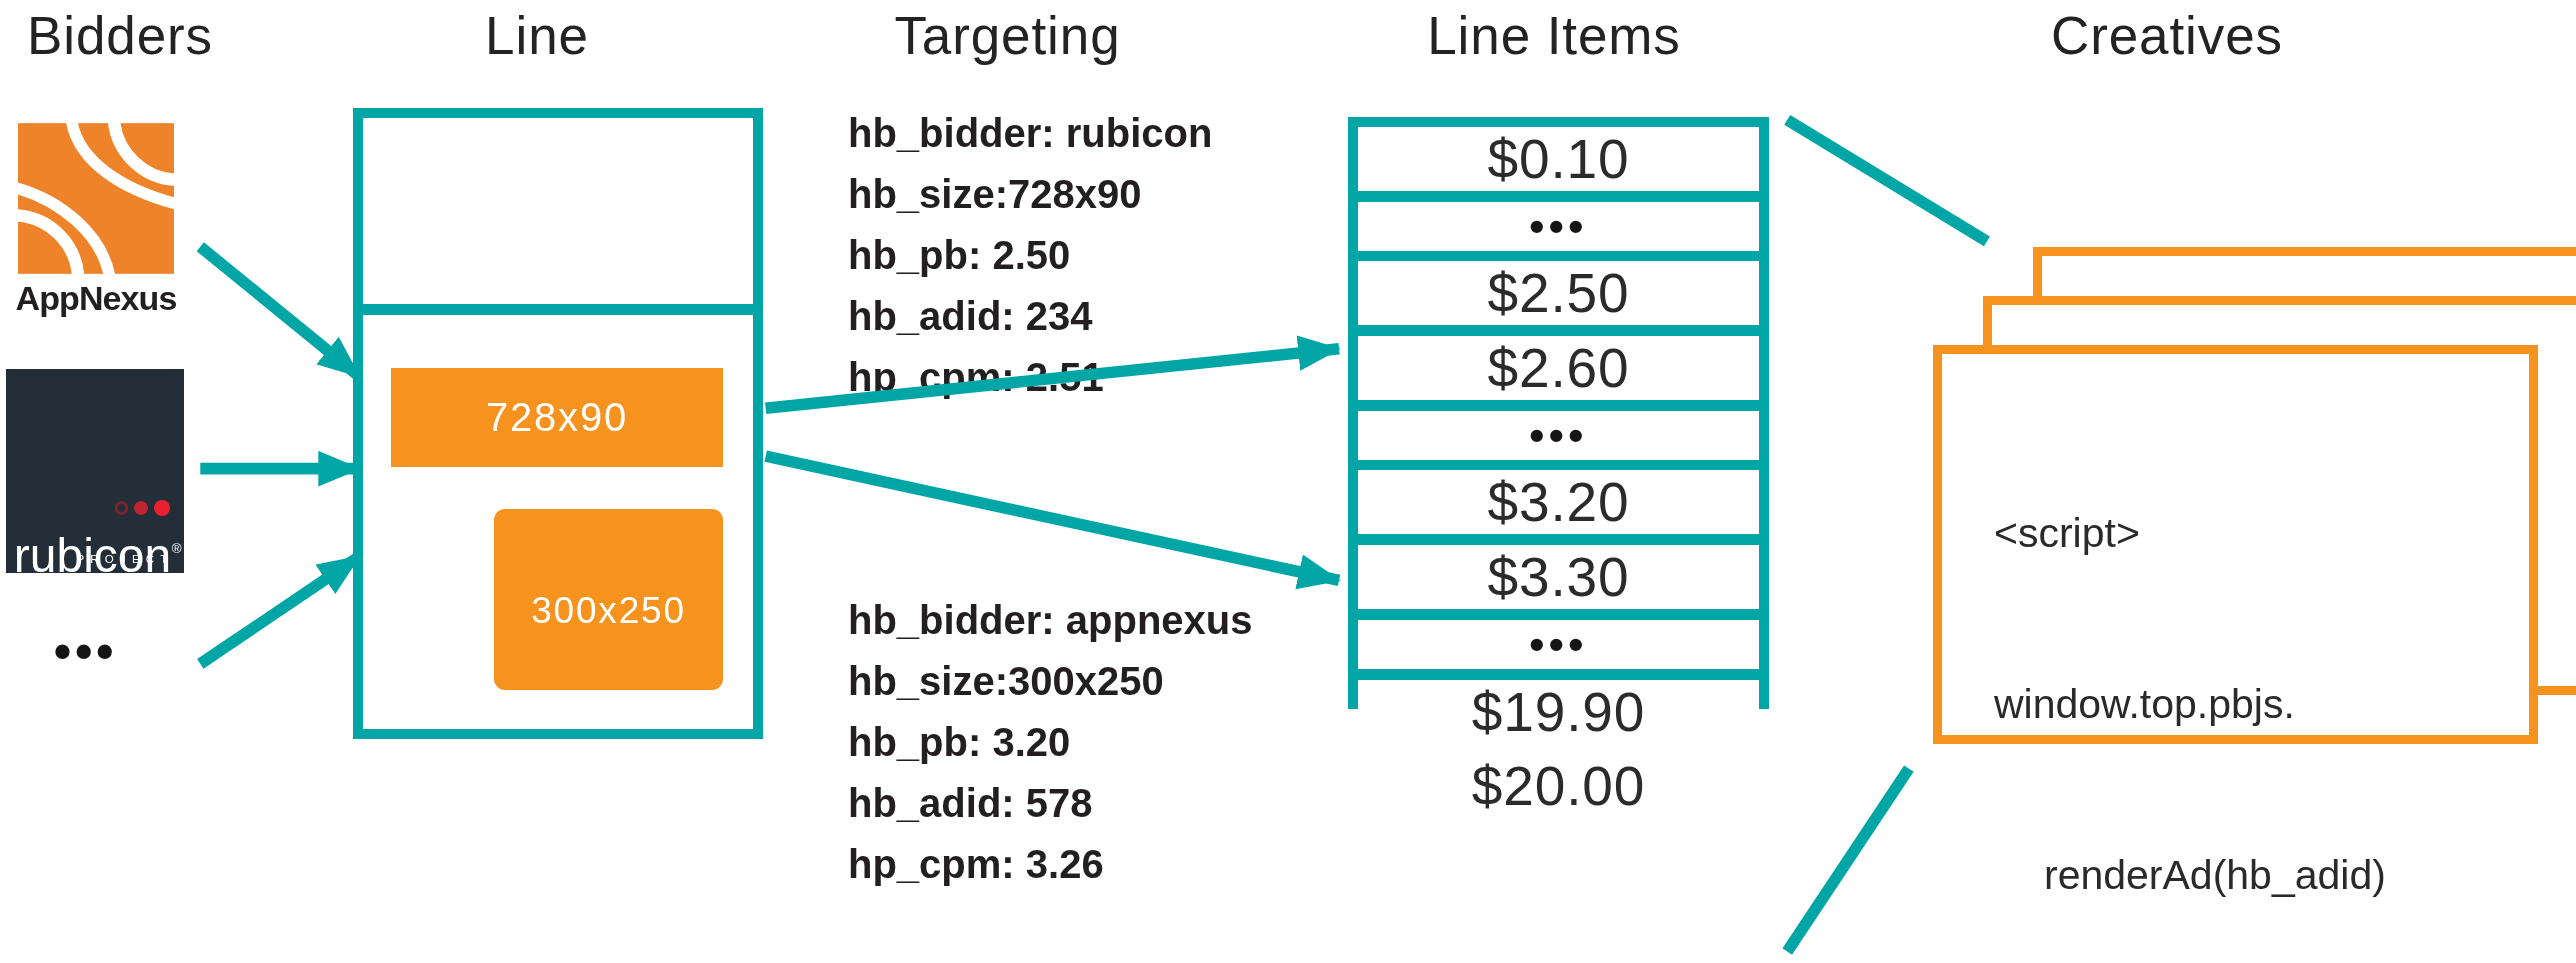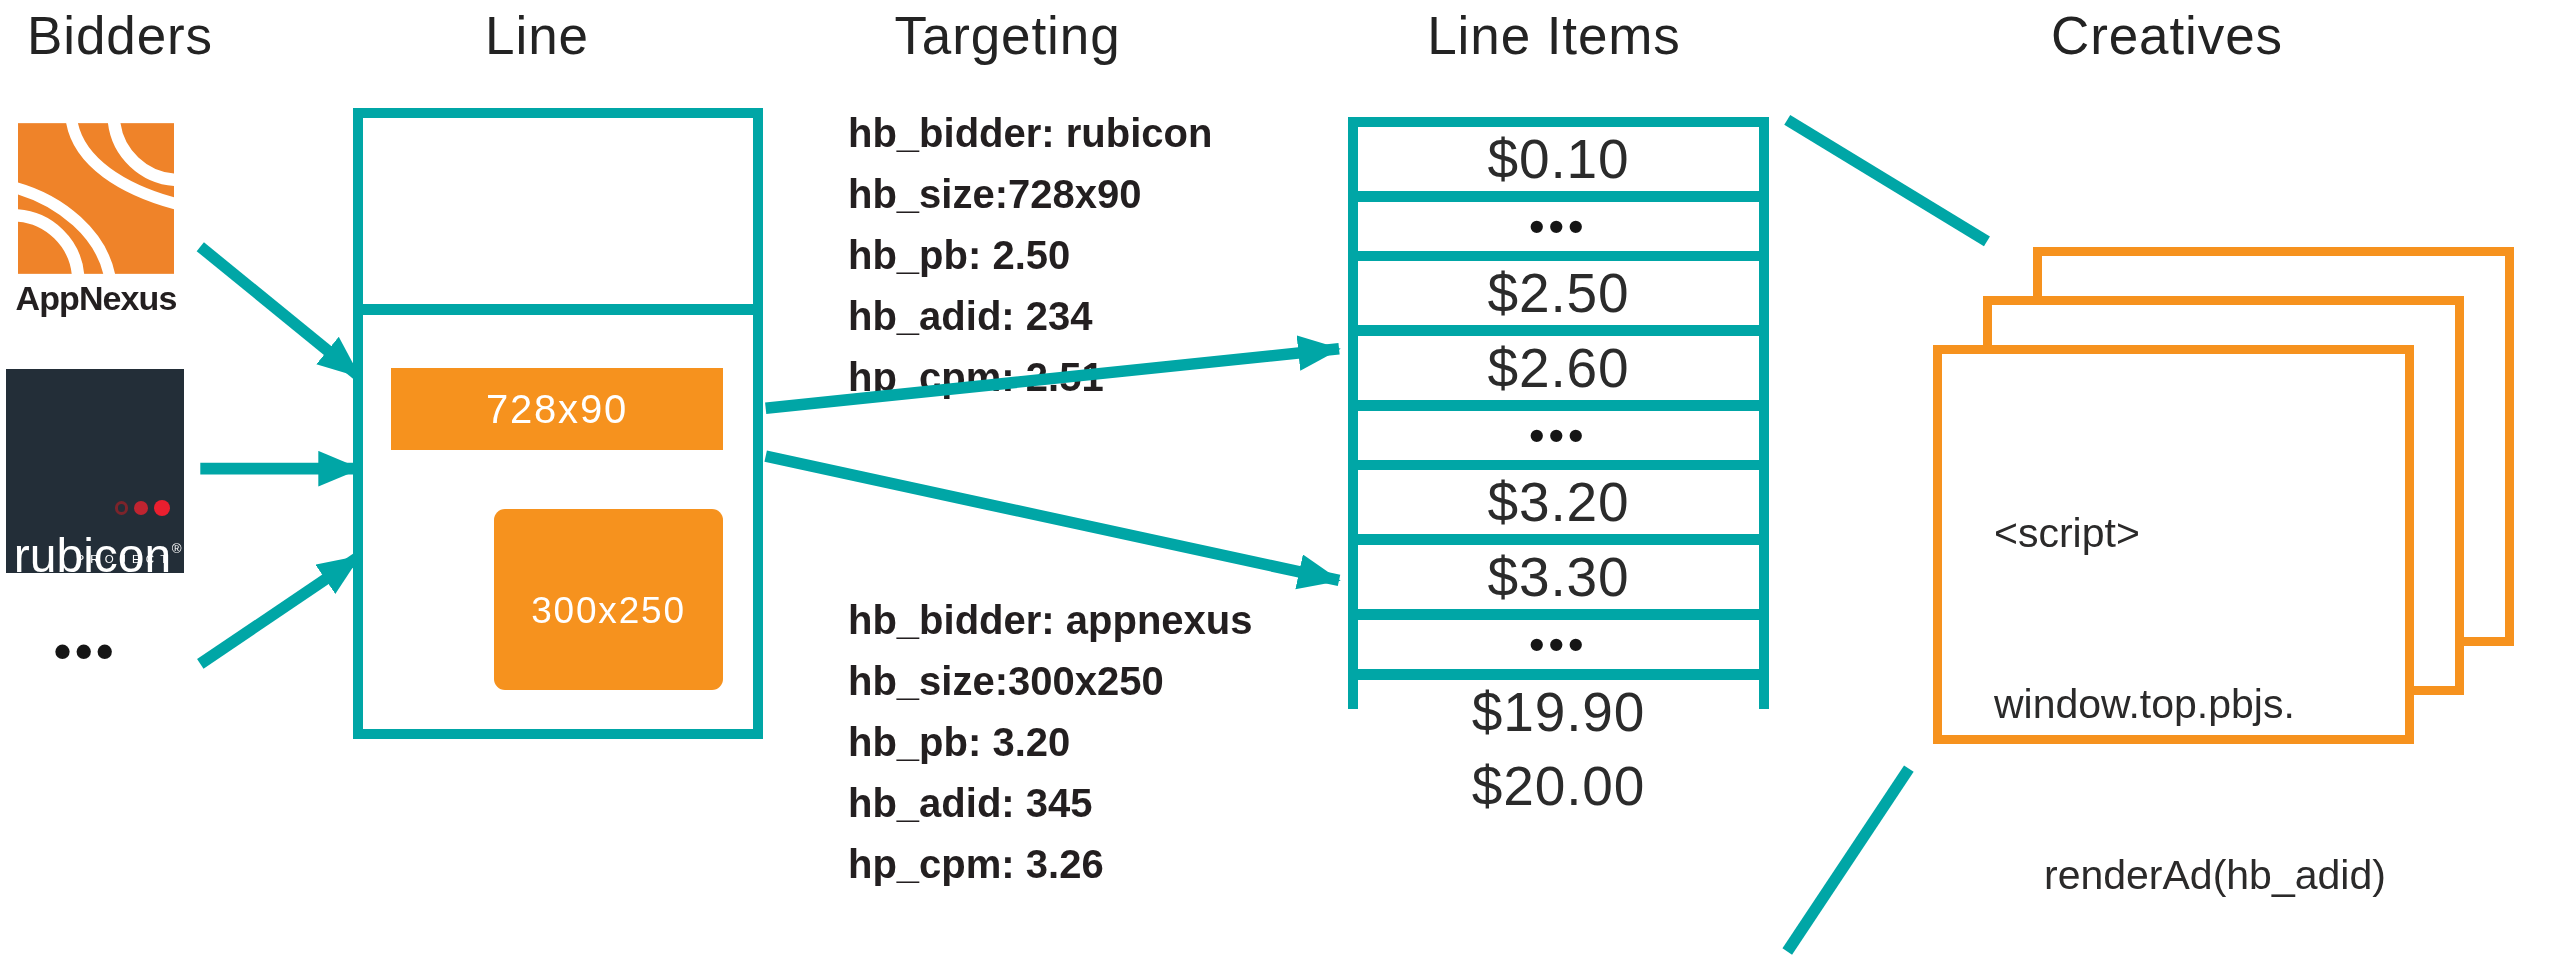--- a/index.html
+++ b/index.html
@@ -34,39 +34,39 @@
   .rubicon-project{position:absolute;right:10.7px;top:184px;font-size:11.5px;letter-spacing:6.2px;color:#fff;}
   .bidder-more{position:absolute;left:50px;top:622px;width:71px;text-align:center;
                font-size:50px;font-weight:bold;color:#151515;letter-spacing:3.6px;}
 
   
   .page-box{position:absolute;left:353px;top:108px;width:410px;height:631px;
             border:10.7px solid var(--teal);box-sizing:border-box;background:#fff;}
   .page-divider{position:absolute;left:353px;top:304px;width:410px;height:10.7px;background:var(--teal);}
   .ad-slot{position:absolute;background:var(--orange);color:#fff;display:flex;
            align-items:center;justify-content:center;letter-spacing:1.8px;box-sizing:border-box;}
-  #slot-728{left:391px;top:368px;width:332px;height:82px;font-size:40px;}
+  #slot-728{left:391px;top:368px;width:332px;height:99px;font-size:40px;}
   #slot-300{left:494px;top:509px;width:229px;height:181px;font-size:37px;padding-top:23px;border-radius:11px;}
 
   
   .targeting{position:absolute;left:848px;font-size:40px;font-weight:bold;color:var(--dark);
              line-height:61px;white-space:nowrap;}
   #targeting-rubicon{top:103px;}
   #targeting-appnexus{top:590px;}
 
   
   .line-items{position:absolute;left:1348px;top:117px;width:421px;height:592px;
               border:10.7px solid var(--teal);box-sizing:border-box;background:var(--teal);
               display:flex;flex-direction:column;gap:10.7px;}
   .li-row{background:#fff;flex:1;display:flex;align-items:center;justify-content:center;
           font-size:55px;color:var(--text-gray);letter-spacing:0.9px;}
   .li-row.dots{font-size:43px;font-weight:bold;letter-spacing:4.4px;color:#151515;}
 
   
-  .card{position:absolute;width:481px;height:399px;border:9.8px solid var(--orange);
+  .card{position:absolute;width:605px;height:399px;border:9.8px solid var(--orange);
         background:#fff;box-sizing:border-box;}
   #card-back{left:2033px;top:247px;}
   #card-mid{left:1983px;top:296px;}
   #card-front{left:1933px;top:345px;}
   .script-text{position:absolute;left:52px;top:37px;font-size:41px;line-height:57px;
                color:#2b2a2a;white-space:pre;}
   .script-line.indent{padding-left:50px;}
 
   
   .overlay{position:absolute;left:0;top:0;width:2576px;height:963px;pointer-events:none;}
@@ -117,21 +117,21 @@
     <div>hb_bidder: rubicon</div>
     <div>hb_size:728x90</div>
     <div>hb_pb: 2.50</div>
     <div>hb_adid: 234</div>
     <div>hp_cpm: 2.51</div>
   </div>
   <div class="targeting" id="targeting-appnexus">
     <div>hb_bidder: appnexus</div>
     <div>hb_size:300x250</div>
     <div>hb_pb: 3.20</div>
-    <div>hb_adid: 345</div>
+    <div>hb_adid: 578</div>
     <div>hp_cpm: 3.26</div>
   </div>
 
   <div class="line-items">
     <div class="li-row">$0.10</div>
     <div class="li-row dots">•••</div>
     <div class="li-row">$2.50</div>
     <div class="li-row">$2.60</div>
     <div class="li-row dots">•••</div>
     <div class="li-row">$3.20</div>

